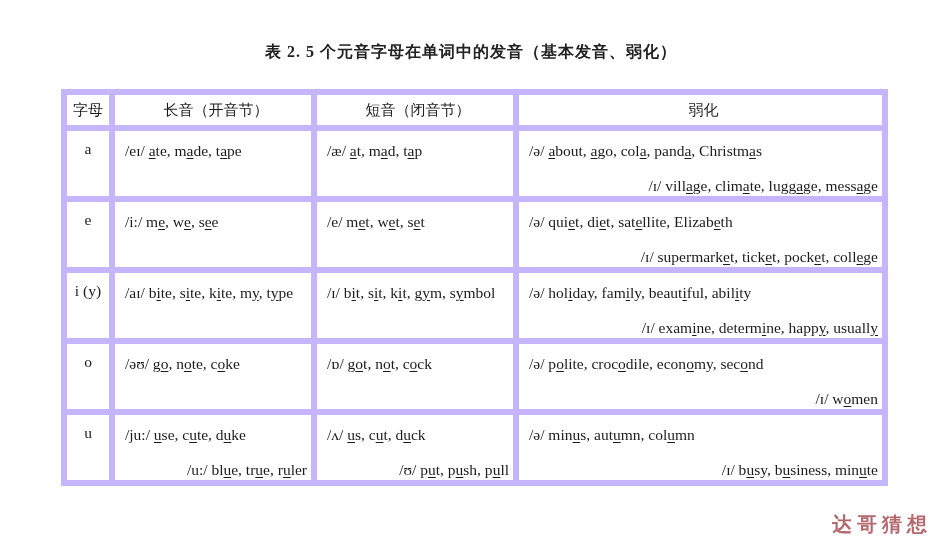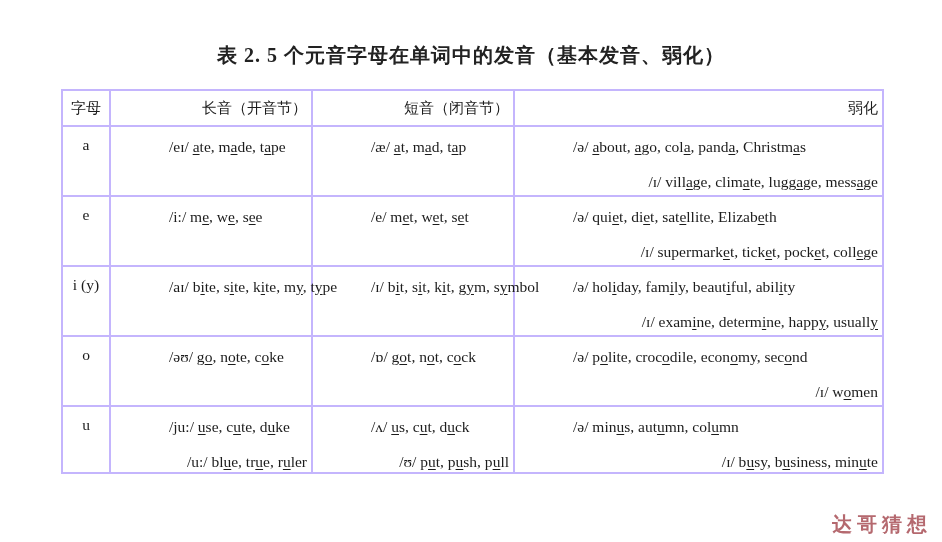--- a/index.html
+++ b/index.html
@@ -9,65 +9,64 @@
     position: relative;
     font-family: "Liberation Serif", "DejaVu Serif", serif;
     color: #1c1c1c;
     overflow: hidden;
   }
   .page-title {
     position: absolute;
     top: 42px; left: 0;
     width: 100%;
     text-align: center;
-    font-size: 20px;
+    font-size: 16px;
     font-weight: bold;
     letter-spacing: 1px;
     color: #222222;
   }
   table.pron {
     position: absolute;
     left: 61px; top: 89px;
     width: 821px;
     border-collapse: collapse;
     table-layout: fixed;
   }
   table.pron th, table.pron td {
-    border: 2px solid #c4b5fd;
+    border: 6px solid #c4b5fd;
     box-sizing: border-box;
   }
   col.c-letter { width: 48px; }
   col.c-long   { width: 202px; }
   col.c-short  { width: 202px; }
   col.c-weak   { width: 369px; }
   thead tr { height: 36px; }
   thead th {
     font-weight: normal;
     font-size: 15px;
-    text-align: right;
+    text-align: center;
     vertical-align: middle;
     padding: 0 4px 0 10px;
     white-space: nowrap;
   }
   thead th.letter { text-align: center; padding: 0; }
   tbody tr { height: 70px; }
   tbody tr:nth-child(5) { height: 67px; }
   tbody td {
     vertical-align: top;
     padding: 9px 4px 0 10px;
     font-size: 15.5px;
   }
   tbody td.letter {
     text-align: center;
     padding: 9px 0 0 0;
   }
   .line {
     line-height: 21px;
     white-space: nowrap;
-    margin-left: 48px;
   }
   .line + .line { margin-top: 14px; text-align: right; }
   .line u {
     text-decoration: underline;
     text-underline-offset: 2px;
   }
   .watermark {
     position: absolute;
     right: 10px; bottom: 8px;
     font-family: "Liberation Sans", "DejaVu Sans", sans-serif;

